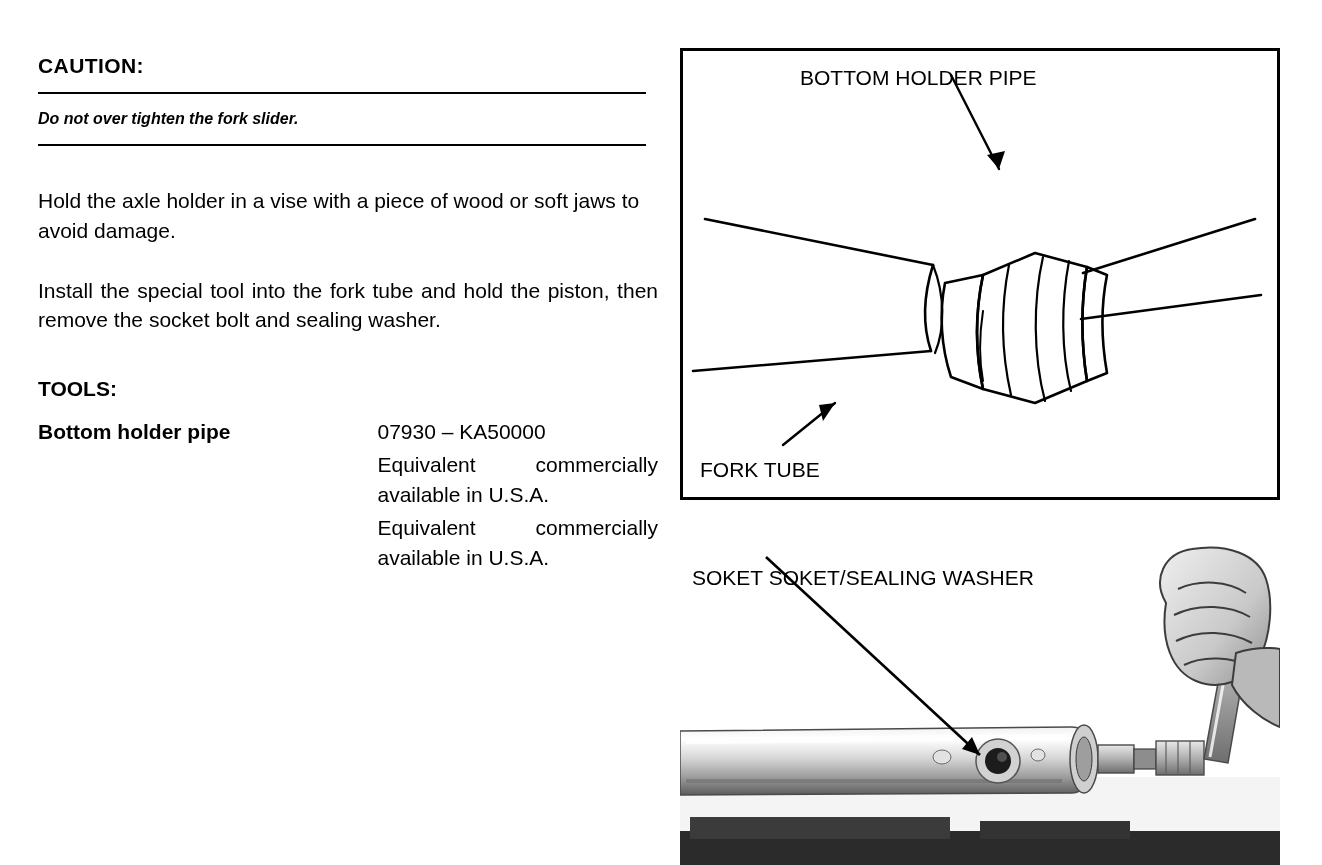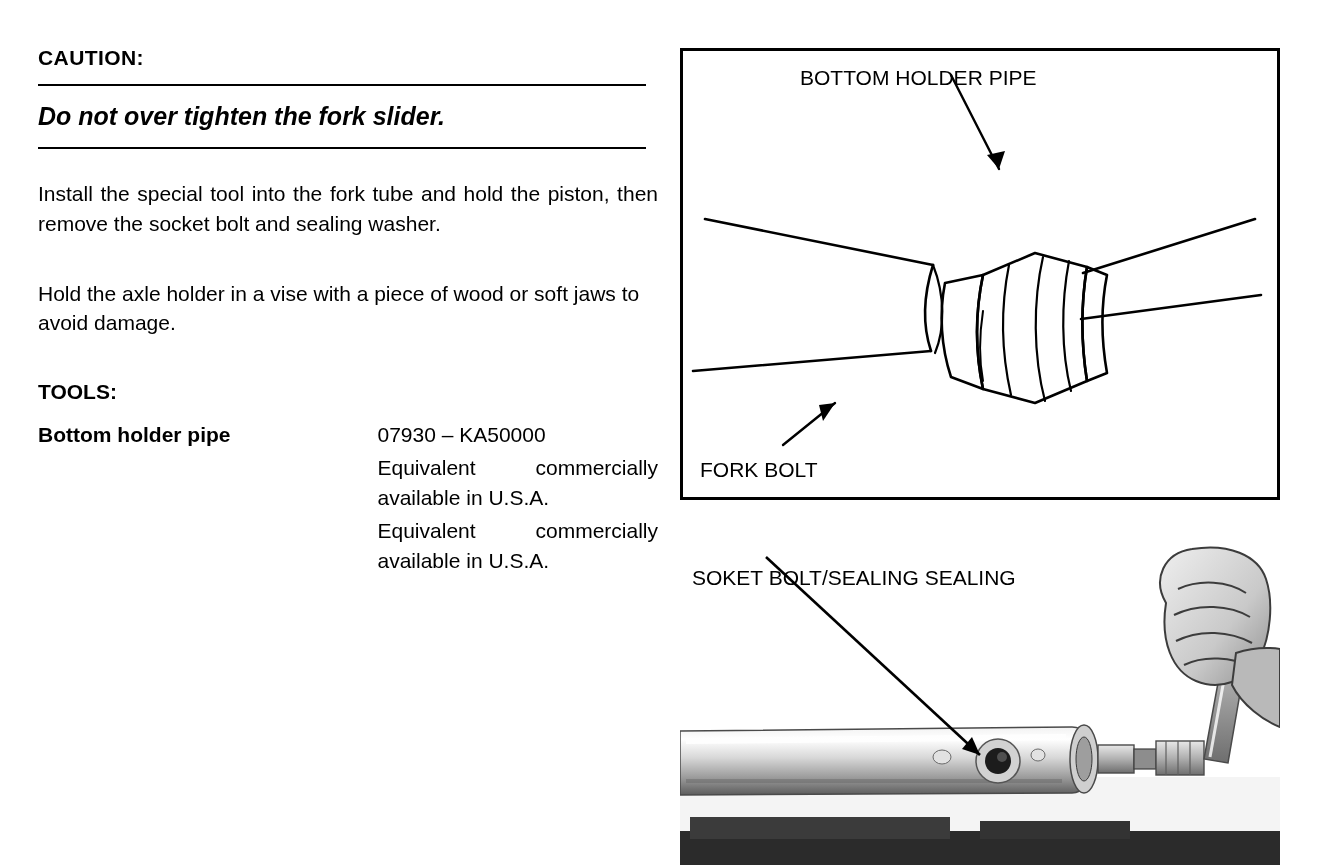--- a/index.html
+++ b/index.html
@@ -13,38 +13,38 @@
     position: relative;
     font-family: "Liberation Sans", sans-serif;
     color: #000000;
     overflow: hidden;
   }
 
   
   .left-col {
     position: absolute;
     left: 38px;
-    top: 46px;
+    top: 54px;
     width: 620px;
   }
 
   .caution-label {
     font-size: 21px;
     font-weight: bold;
     letter-spacing: 0.4px;
     margin: 0 0 14px 0;
   }
   .rule {
     border: 0;
     border-top: 2px solid #000;
     margin: 0;
     width: 608px;
   }
   .caution-body {
-    font-size: 25px;
+    font-size: 16px;
     font-weight: bold;
     font-style: italic;
     padding: 16px 0 16px 0;
     margin: 0;
   }
 
   .para {
     font-size: 21px;
     line-height: 1.42;
     margin: 0;
@@ -128,23 +128,23 @@
 
 <div class="left-col">
 
   <div class="caution-block">
     <p class="caution-label">CAUTION:</p>
     <hr class="rule">
     <p class="caution-body">Do not over tighten the fork slider.</p>
     <hr class="rule">
   </div>
 
+  <p class="para first">Hold the axle holder in a vise with a piece of wood or soft jaws to avoid damage.</p>
+
   <p class="para justified">Install the special tool into the fork tube and hold the piston, then remove the socket bolt and sealing washer.</p>
-
-  <p class="para first">Hold the axle holder in a vise with a piece of wood or soft jaws to avoid damage.</p>
 
   <p class="tools-heading">TOOLS:</p>
 
   <table class="tools-table">
     <tbody>
       <tr>
         <td class="name">Bottom holder pipe</td>
         <td class="val code">07930 – KA50000</td>
       </tr>
       <tr class="tool-row-spacer">
@@ -198,21 +198,21 @@
 
       <path d="M268,24 L316,118" stroke-width="2.4"></path>
       <polygon points="316,118 304,104 322,100" fill="#000" stroke="none"></polygon>
 
       <path d="M100,394 L152,352" stroke-width="2.4"></path>
       <polygon points="152,352 140,370 136,354" fill="#000" stroke="none"></polygon>
     </g>
   </svg>
 </div>
 <div class="fig-caption cap-bhp">BOTTOM HOLDER PIPE</div>
-<div class="fig-caption cap-ft">FORK BOLT</div>
+<div class="fig-caption cap-ft">FORK TUBE</div>
 
 <div class="fig-photo">
   <svg width="600" height="320" viewBox="0 0 600 320">
     <defs>
       <linearGradient id="tubeGrad" x1="0" y1="0" x2="0" y2="1">
         <stop offset="0%" stop-color="#f2f2f2"></stop>
         <stop offset="18%" stop-color="#ffffff"></stop>
         <stop offset="45%" stop-color="#d8d8d8"></stop>
         <stop offset="75%" stop-color="#9a9a9a"></stop>
         <stop offset="100%" stop-color="#5c5c5c"></stop>
@@ -269,13 +269,13 @@
     <path d="M504,120 C524,110 552,112 572,122" fill="none" stroke="#3c3c3c" stroke-width="2"></path>
 
     <path d="M556,108 C580,100 600,104 600,104 L600,182 C584,176 562,160 552,140 Z" fill="#b9b9b9" stroke="#3c3c3c" stroke-width="2"></path>
 
     <g stroke="#000" stroke-width="2.6" fill="none">
       <path d="M86,12 L300,210"></path>
     </g>
     <polygon points="300,210 282,204 292,192" fill="#000"></polygon>
   </svg>
 </div>
-<div class="fig-caption cap-sb">SOKET BOLT/SEALING SEALING</div>
+<div class="fig-caption cap-sb">SOKET SOKET/SEALING WASHER</div>
 
 </body></html>

